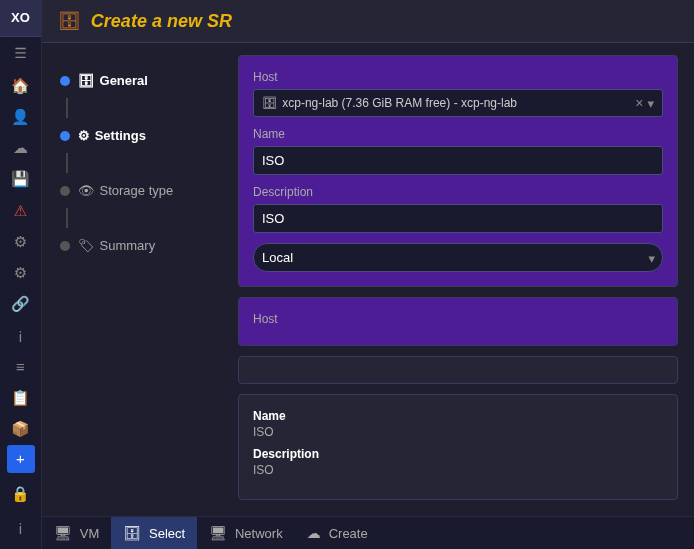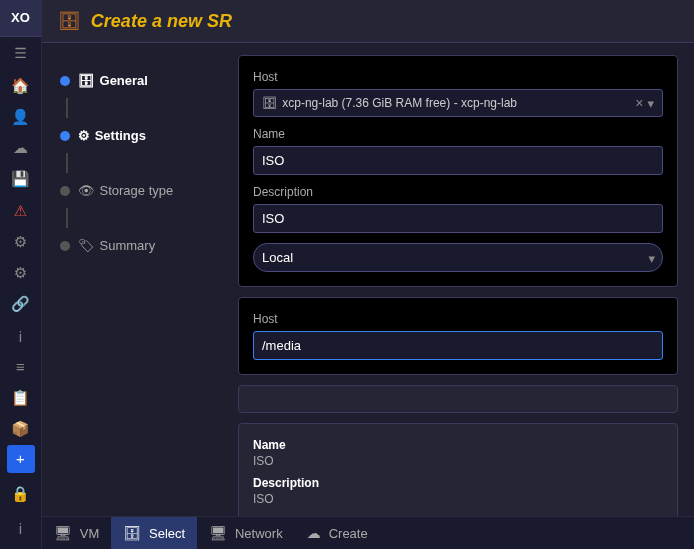--- a/index.html
+++ b/index.html
@@ -146,21 +146,21 @@
     .form-area {
       flex: 1;
       padding: 12px 16px;
       overflow-y: auto;
       display: flex;
       flex-direction: column;
       gap: 10px;
     }
 
     .form-section {
-      background: #000000;
+      background: #4c1d95;
       border: 1px solid #3a3a5e;
       border-radius: 4px;
       padding: 14px;
     }
 
     .form-label {
       color: #aaa;
       font-size: 12px;
       margin-bottom: 5px;
     }
@@ -377,21 +377,20 @@
               <option>ISO SMB</option>
             </select>
             <span class="select-arrow">▾</span>
           </div>
         </div>
       </div>
 
       <div class="form-section">
         <div class="form-row">
           <div class="form-label">Host</div>
-          <input class="form-input active-border" type="text" value="/media" style="">
         </div>
       </div>
 
       <div style="background:#252535;border:1px solid #3a3a5e;border-radius:4px;padding:10px;min-height:28px;">
       </div>
 
       <div class="summary-section">
         <div>
           <div class="summary-label">Name</div>
           <div class="summary-value">ISO</div>

